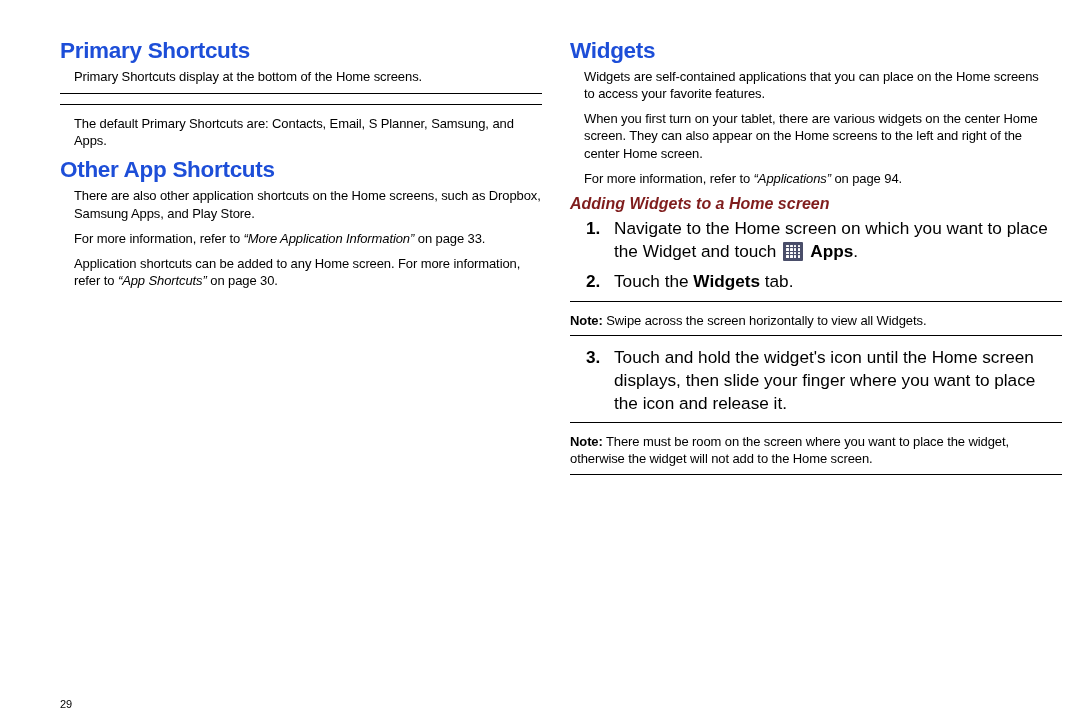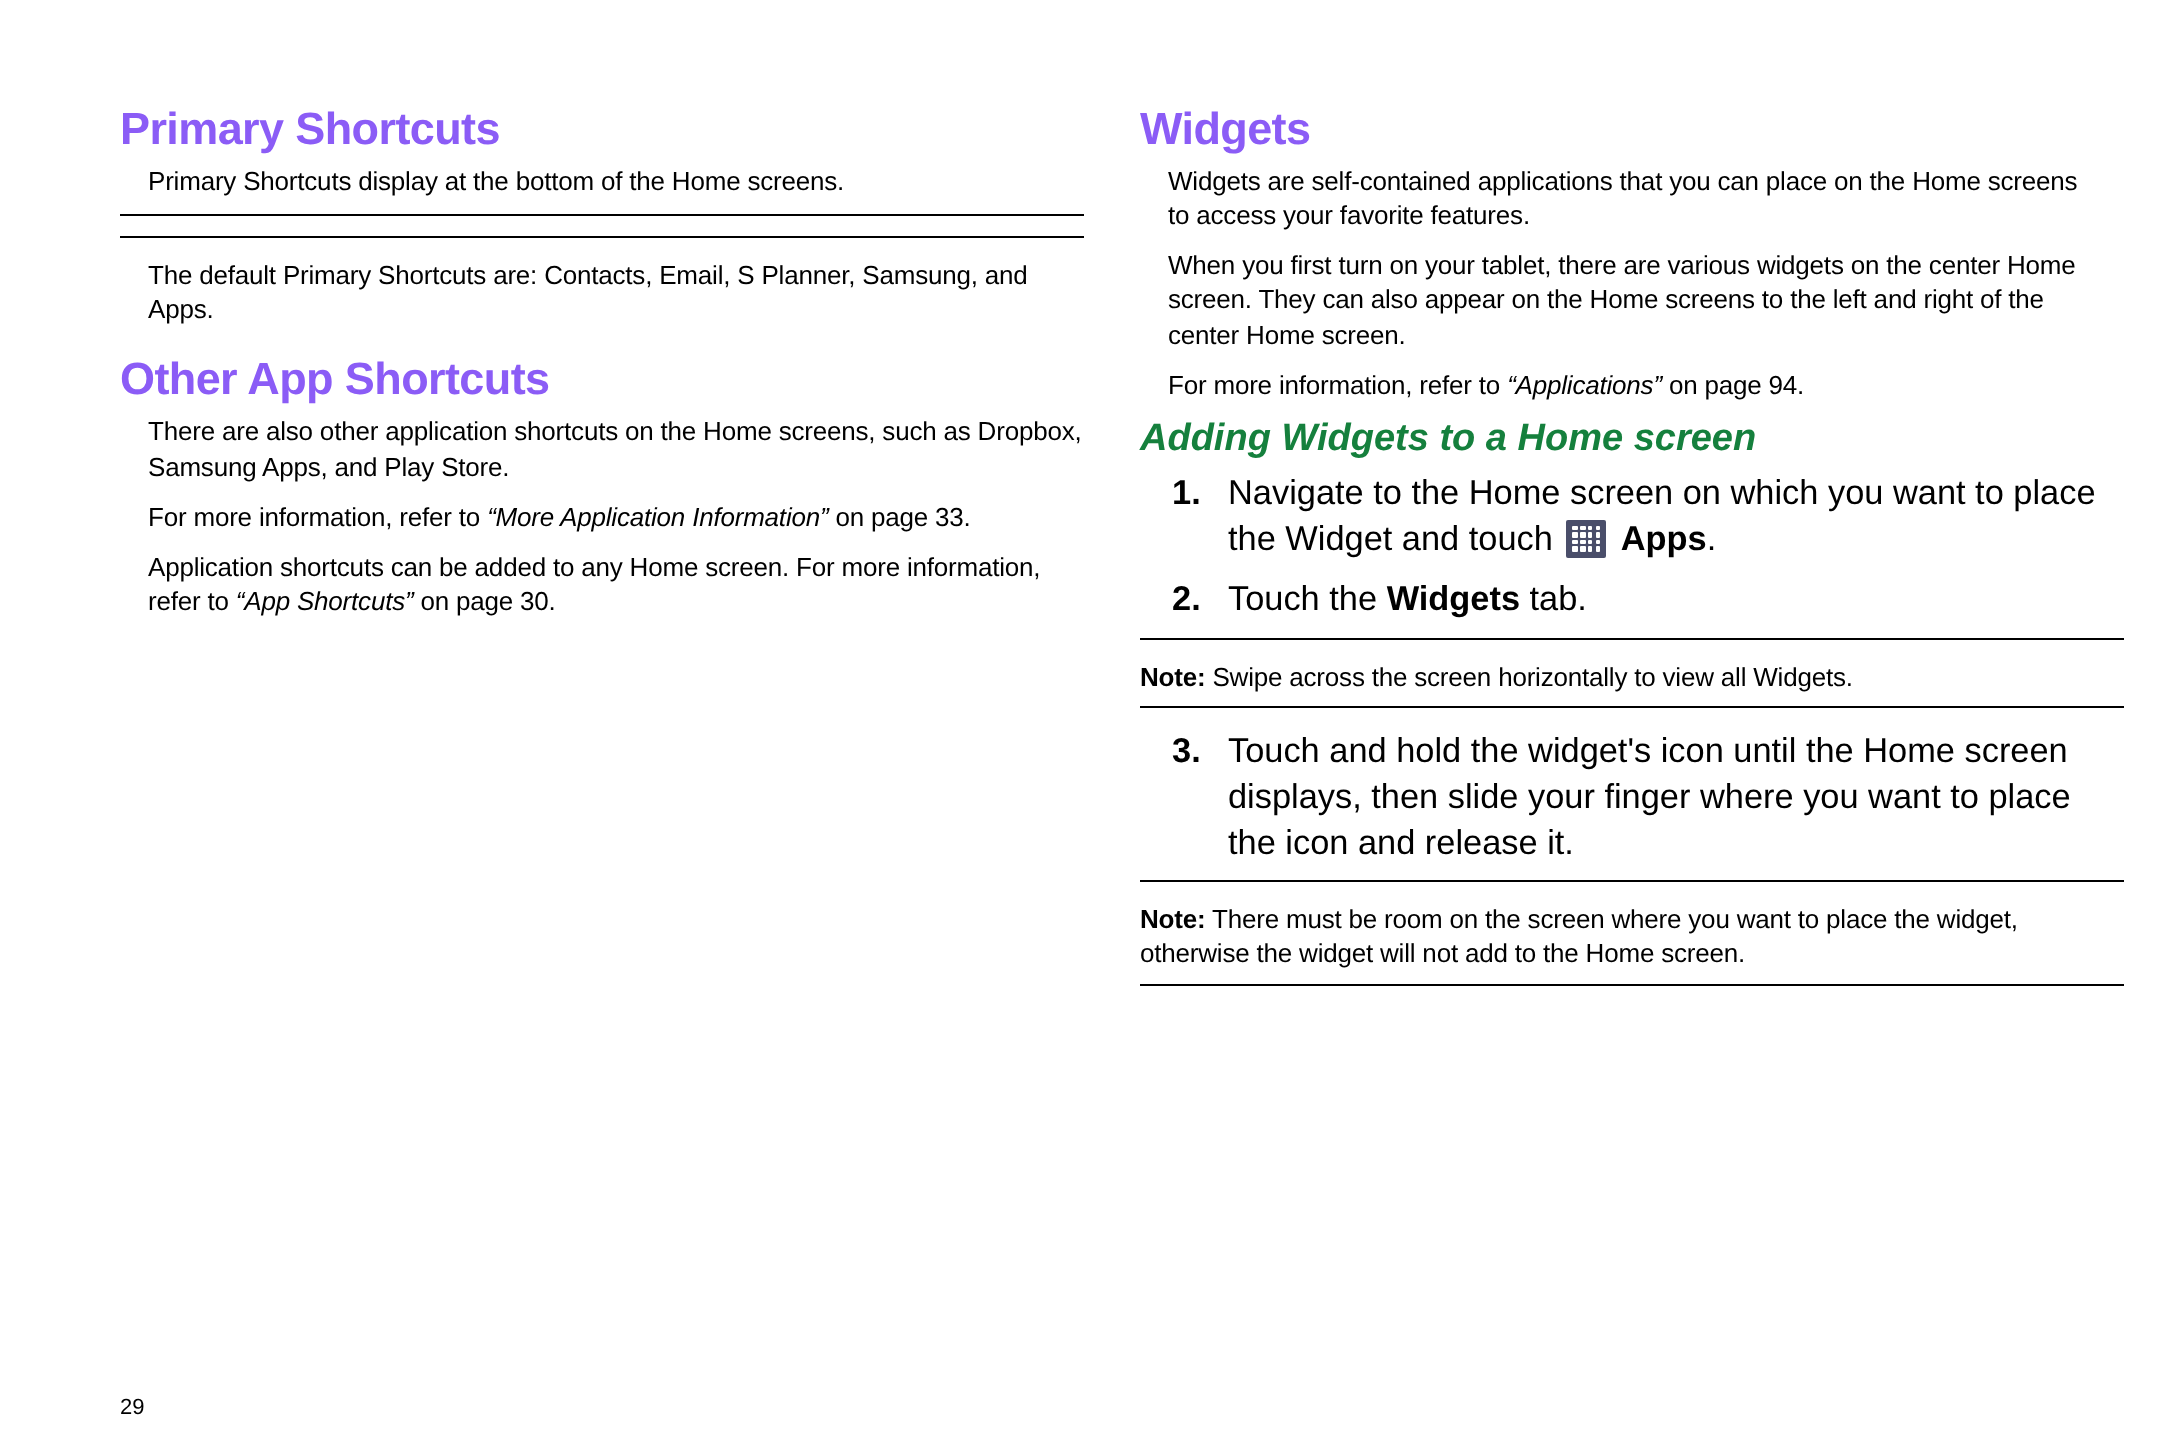--- a/index.html
+++ b/index.html
@@ -27,30 +27,30 @@
     padding-right: 28px;
   }
   .col-right {
     padding-left: 0px;
   }
   .h2 {
     font-family: Arial, Helvetica, sans-serif;
     font-weight: 900;
     font-stretch: condensed;
     letter-spacing: -0.3px;
-    color: #8b5cf6;
+    color: #1d4ed8;
     font-size: 22.5px;
-    margin: 14px 0 4px 0;
+    margin: 0 0 4px 0;
   }
   .h3 {
     font-family: Arial, Helvetica, sans-serif;
     font-weight: 900;
     font-style: italic;
-    color: #15803d;
-    font-size: 19px;
+    color: #7f1d1d;
+    font-size: 16px;
     margin: 4px 0 4px 0;
   }
   p {
     font-size: 13px;
     line-height: 1.32;
     margin: 0 0 8px 0;
     letter-spacing: -0.1px;
   }
   .indent {
     margin-left: 14px;

